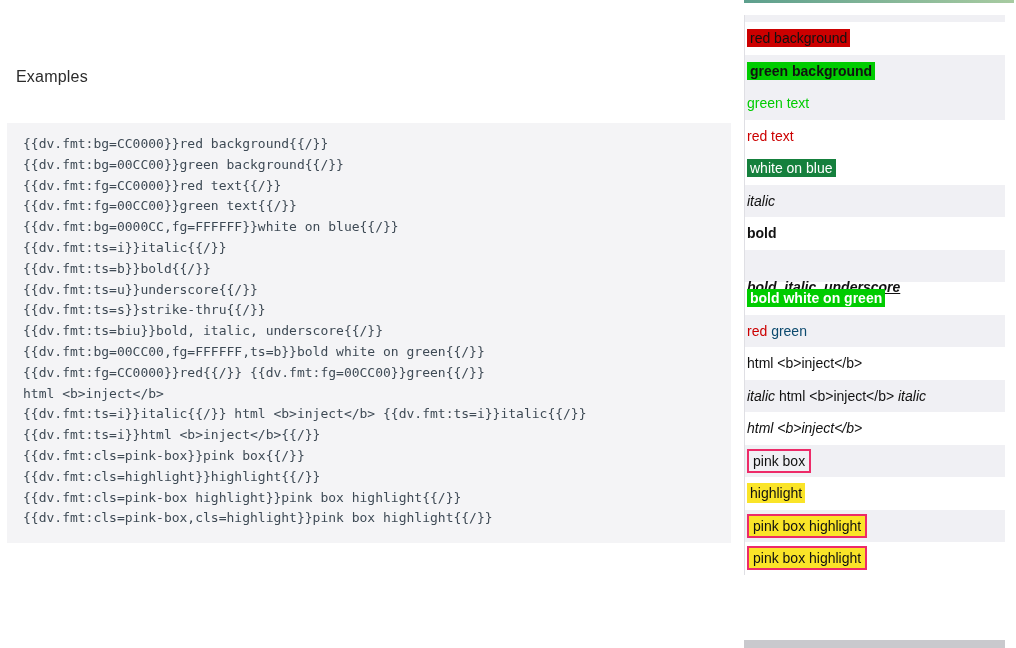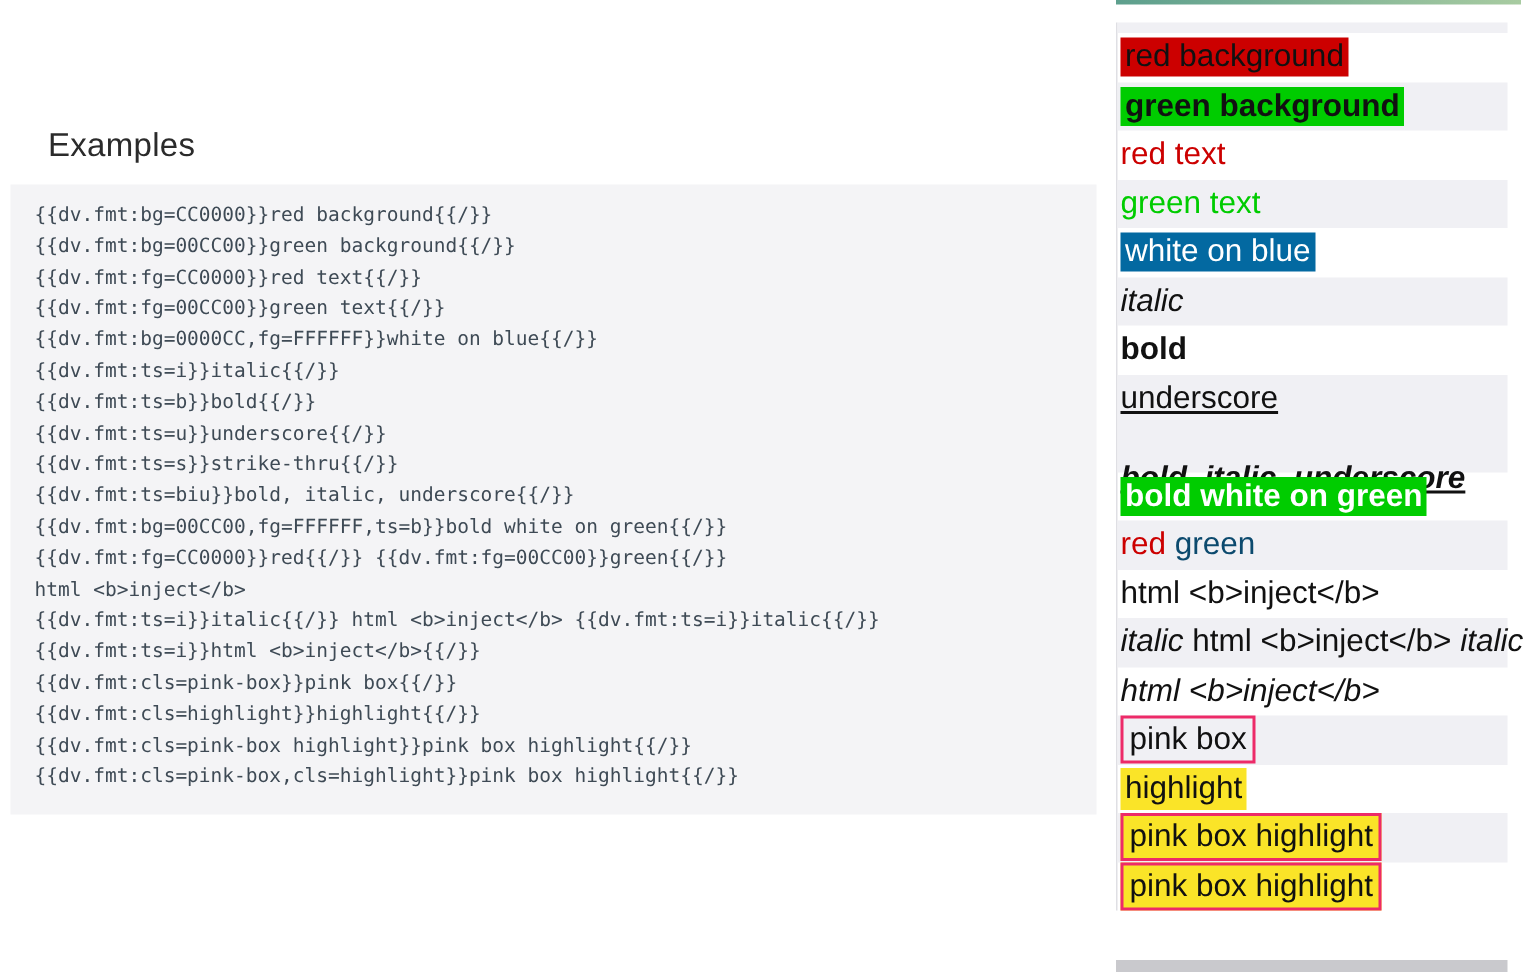--- a/index.html
+++ b/index.html
@@ -5,22 +5,22 @@
   html, body { margin: 0; padding: 0; }
   body {
     width: 1016px; height: 648px;
     background: #ffffff;
     position: relative;
     overflow: hidden;
     font-family: "Liberation Sans", sans-serif;
   }
   .heading {
     position: absolute; left: 16px; top: 68px;
-    font-size: 22px; font-weight: 500; color: #2b2b2b;
-    margin: 16px; letter-spacing: 0.2px;
+    font-size: 16px; font-weight: 500; color: #2b2b2b;
+    margin: 0; letter-spacing: 0.2px;
   }
   .code-block {
     position: absolute; left: 7px; top: 123px;
     width: 724px; height: 420px;
     box-sizing: border-box;
     background: #f4f4f6;
     padding: 11px 16px;
     margin: 0;
     font-family: "DejaVu Sans Mono", monospace;
     font-size: 13px; line-height: 20.8px;
@@ -39,21 +39,21 @@
     width: 261px;
     border-left: 1px solid #dfdfe4;
     box-sizing: border-box;
   }
   .empty-row { height: 7px; background: var(--stripe); }
   .prow {
     height: 32.5px;
     display: flex; align-items: center;
     padding-left: 2px;
     box-sizing: border-box;
-    font-size: 21px; color: #111;
+    font-size: 14px; color: #111;
     white-space: pre;
   }
   .prow.stripe { background: var(--stripe); }
   .seg { display: inline-block; }
   .seg.boxed { padding: 1px 3px; }
   .seg.pink-box { border: 2px solid var(--pink); padding: 2px 4px; }
   .seg.highlight { background: var(--yellow); padding: 2px 3px; }
   .seg.pink-box.highlight { padding: 2px 4px; }
   .bottom-bar {
     position: absolute; left: 744px; top: 640px;
@@ -69,26 +69,25 @@
     <h2 class="heading">Examples</h2>
     <pre class="code-block" id="codeBlock"><div class="code-line">{{dv.fmt:bg=CC0000}}red background{{/}}</div><div class="code-line">{{dv.fmt:bg=00CC00}}green background{{/}}</div><div class="code-line">{{dv.fmt:fg=CC0000}}red text{{/}}</div><div class="code-line">{{dv.fmt:fg=00CC00}}green text{{/}}</div><div class="code-line">{{dv.fmt:bg=0000CC,fg=FFFFFF}}white on blue{{/}}</div><div class="code-line">{{dv.fmt:ts=i}}italic{{/}}</div><div class="code-line">{{dv.fmt:ts=b}}bold{{/}}</div><div class="code-line">{{dv.fmt:ts=u}}underscore{{/}}</div><div class="code-line">{{dv.fmt:ts=s}}strike-thru{{/}}</div><div class="code-line">{{dv.fmt:ts=biu}}bold, italic, underscore{{/}}</div><div class="code-line">{{dv.fmt:bg=00CC00,fg=FFFFFF,ts=b}}bold white on green{{/}}</div><div class="code-line">{{dv.fmt:fg=CC0000}}red{{/}} {{dv.fmt:fg=00CC00}}green{{/}}</div><div class="code-line">html &lt;b&gt;inject&lt;/b&gt;</div><div class="code-line">{{dv.fmt:ts=i}}italic{{/}} html &lt;b&gt;inject&lt;/b&gt; {{dv.fmt:ts=i}}italic{{/}}</div><div class="code-line">{{dv.fmt:ts=i}}html &lt;b&gt;inject&lt;/b&gt;{{/}}</div><div class="code-line">{{dv.fmt:cls=pink-box}}pink box{{/}}</div><div class="code-line">{{dv.fmt:cls=highlight}}highlight{{/}}</div><div class="code-line">{{dv.fmt:cls=pink-box highlight}}pink box highlight{{/}}</div><div class="code-line">{{dv.fmt:cls=pink-box,cls=highlight}}pink box highlight{{/}}</div></pre>
   </section>
 
   <aside>
     <div class="top-accent-bar"></div>
     <div class="rows-wrap" id="rowsWrap">
       <div class="empty-row"></div>
     <div class="prow"><span class="seg boxed" style="background: rgb(204, 0, 0);">red background</span></div>
         <div class="prow stripe"><span class="seg boxed" style="background: rgb(0, 204, 0); font-weight: bold;">green background</span></div>
+        <div class="prow stripe"><span class="seg" style="color: rgb(0, 204, 0);">green text</span></div>
         <div class="prow"><span class="seg" style="color: rgb(204, 0, 0);">red text</span></div>
-        <div class="prow stripe"><span class="seg" style="color: rgb(0, 204, 0);">green text</span></div>
-        <div class="prow"><span class="seg boxed" style="color: rgb(255, 255, 255); background: #0369a1;">white on blue</span></div>
+        <div class="prow"><span class="seg boxed" style="color: rgb(255, 255, 255); background: #15803d;">white on blue</span></div>
         <div class="prow stripe"><span class="seg" style="font-style: italic;">italic</span></div>
         <div class="prow"><span class="seg" style="font-weight: bold;">bold</span></div>
-        <div class="prow stripe"><span class="seg" style="text-decoration: underline;">underscore</span></div>
         <div class="prow stripe"><span class="seg" style="font-weight: bold; font-style: italic; text-decoration: underline; margin-top: 42px;">bold, italic, underscore</span></div>
         <div class="prow"><span class="seg boxed" style="color: rgb(255, 255, 255); background: rgb(0, 204, 0); font-weight: bold;">bold white on green</span></div>
         <div class="prow stripe"><span class="seg" style="color: rgb(204, 0, 0);">red</span><span class="seg"> </span><span class="seg" style="color: #0c4a6e;">green</span></div>
         <div class="prow"><span class="seg">html &lt;b&gt;inject&lt;/b&gt;</span></div>
         <div class="prow stripe"><span class="seg" style="font-style: italic;">italic</span><span class="seg"> html &lt;b&gt;inject&lt;/b&gt; </span><span class="seg" style="font-style: italic;">italic</span></div>
         <div class="prow"><span class="seg" style="font-style: italic;">html &lt;b&gt;inject&lt;/b&gt;</span></div>
         <div class="prow stripe"><span class="seg pink-box">pink box</span></div>
         <div class="prow"><span class="seg highlight">highlight</span></div>
         <div class="prow stripe"><span class="seg pink-box highlight">pink box highlight</span></div>
         <div class="prow"><span class="seg pink-box highlight">pink box highlight</span></div>

